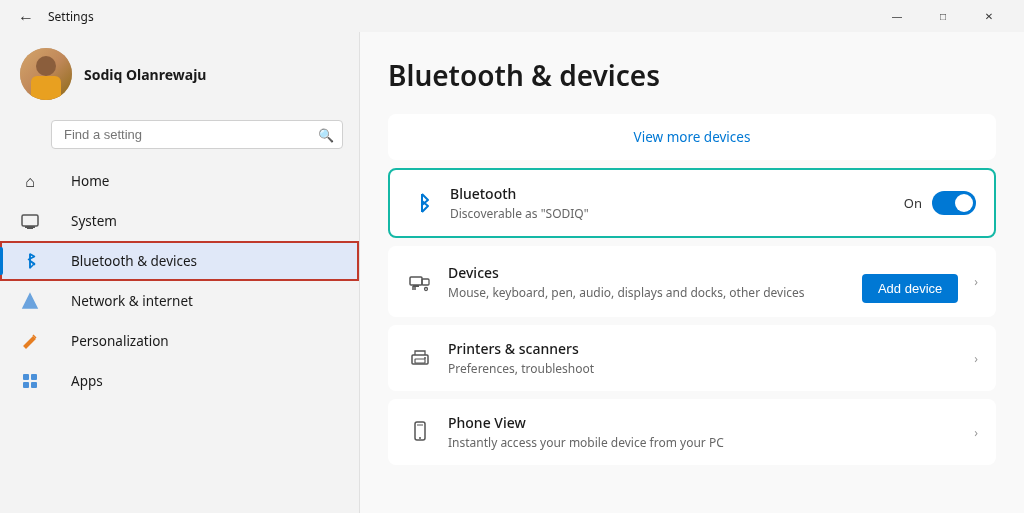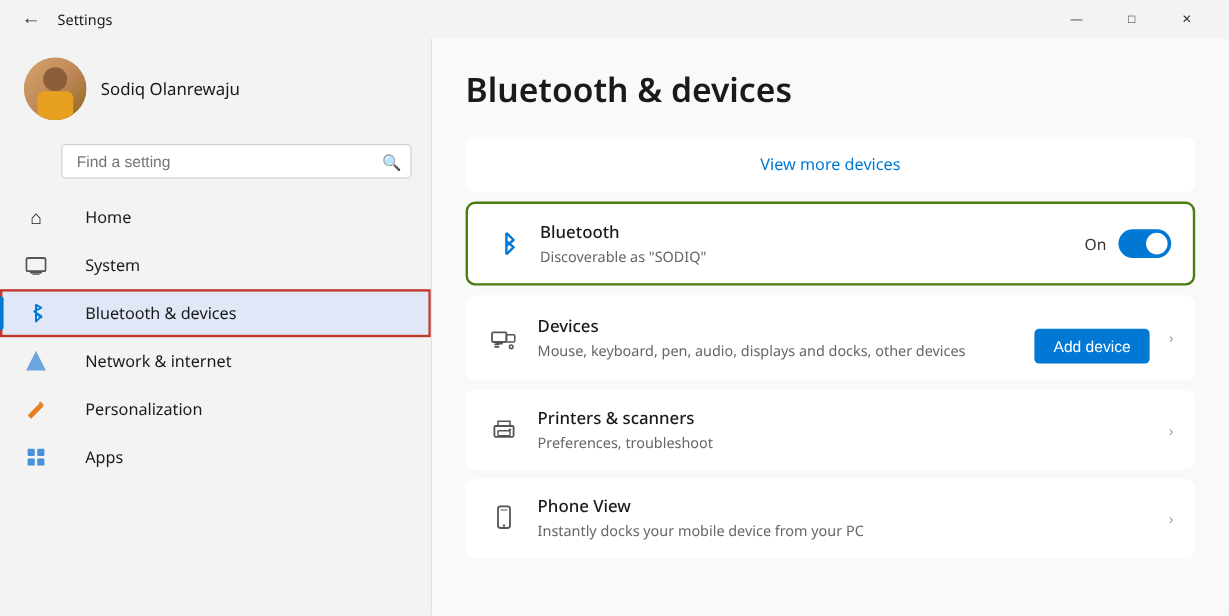--- a/index.html
+++ b/index.html
@@ -121,21 +121,21 @@
       bottom: 0;
       left: 50%;
       transform: translateX(-50%);
       width: 30px;
       height: 24px;
       background: #e8a020;
       border-radius: 6px 6px 0 0;
     }
     .user-name {
       font-size: 14px;
-      font-weight: 400;
+      font-weight: 700;
       color: #1a1a1a;
     }
 
     .search-box {
       margin: 4px 16px 8px 16px;
       position: relative;
       padding-left: 35px;
     }
     .search-input {
       width: 100%;
@@ -238,21 +238,21 @@
       font-size: 13.5px;
       text-decoration: none;
       font-weight: 400;
     }
 
     
     .bluetooth-card {
       background: white;
       border-radius: 8px;
       margin-bottom: 8px;
-      border: 2px solid #4d7c0f;
+      border: 2px solid #14b8a6;
     }
 
     .setting-row {
       display: flex;
       align-items: center;
       padding: 14px 18px;
       gap: 14px;
     }
     .setting-row-icon {
       width: 28px;
@@ -513,20 +513,20 @@
       <div class="setting-row">
         <div class="setting-row-icon">
           <svg width="22" height="24" viewBox="0 0 22 24" fill="none">
             <rect x="6" y="2" width="10" height="18" rx="2" stroke="#555" stroke-width="1.5"></rect>
             <circle cx="11" cy="18" r="1" fill="#555"></circle>
             <line x1="8" y1="5" x2="14" y2="5" stroke="#555" stroke-width="1"></line>
           </svg>
         </div>
         <div class="setting-row-text">
           <div class="setting-row-title">Phone View</div>
-          <div class="setting-row-subtitle">Instantly docks your mobile device from your PC</div>
+          <div class="setting-row-subtitle">Instantly access your mobile device from your PC</div>
         </div>
         <span class="chevron">›</span>
       </div>
     </div>
 
   </div>
 </div>
 
 </body></html>

